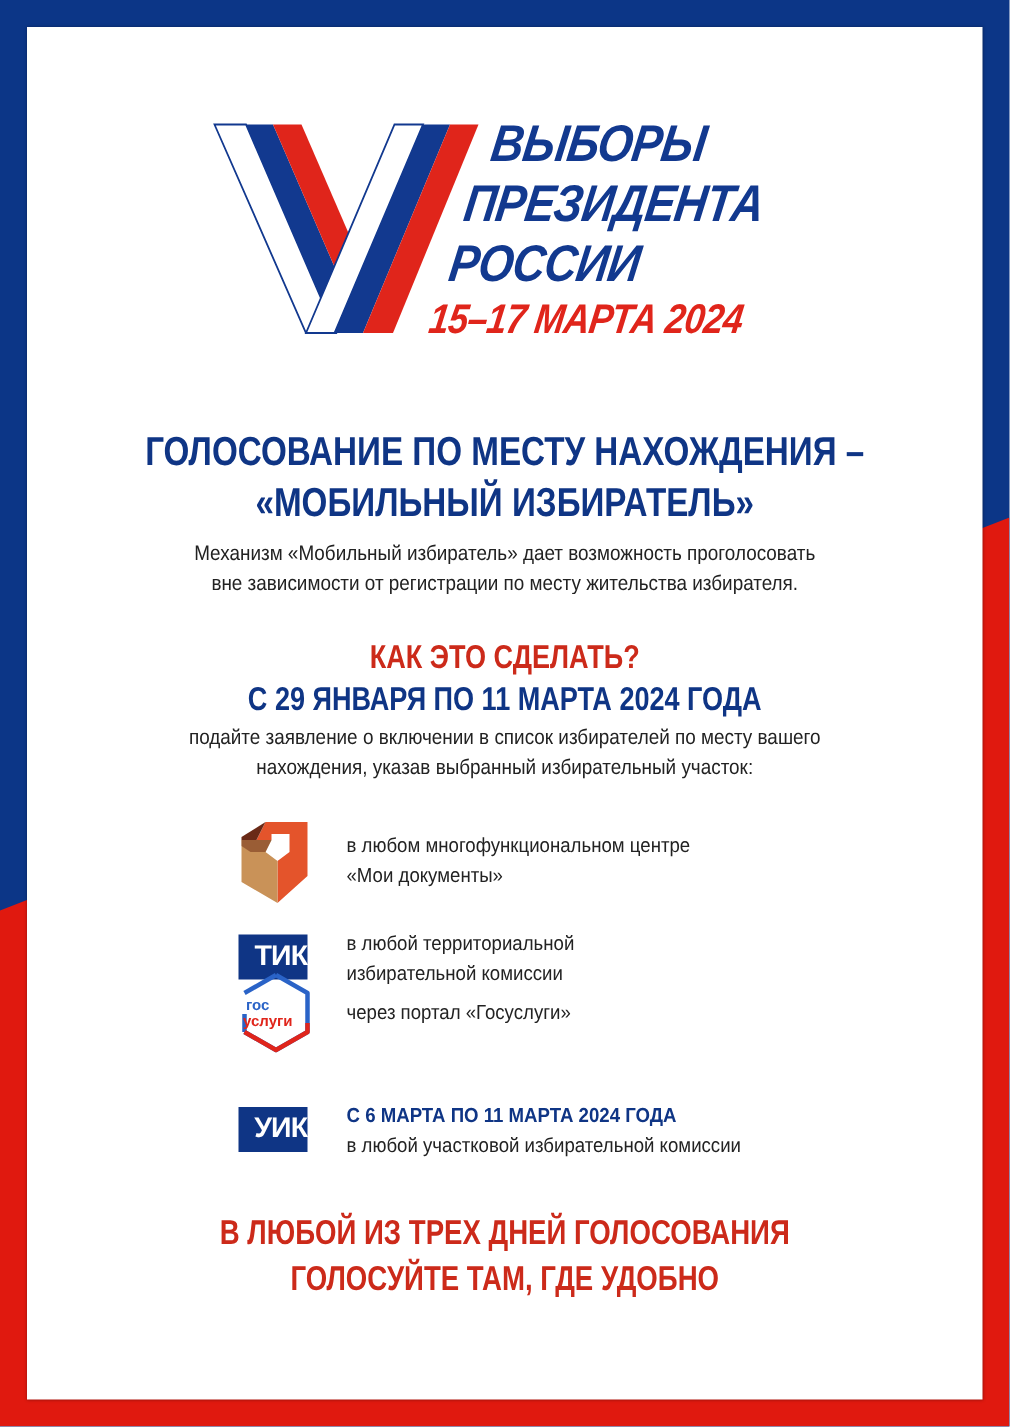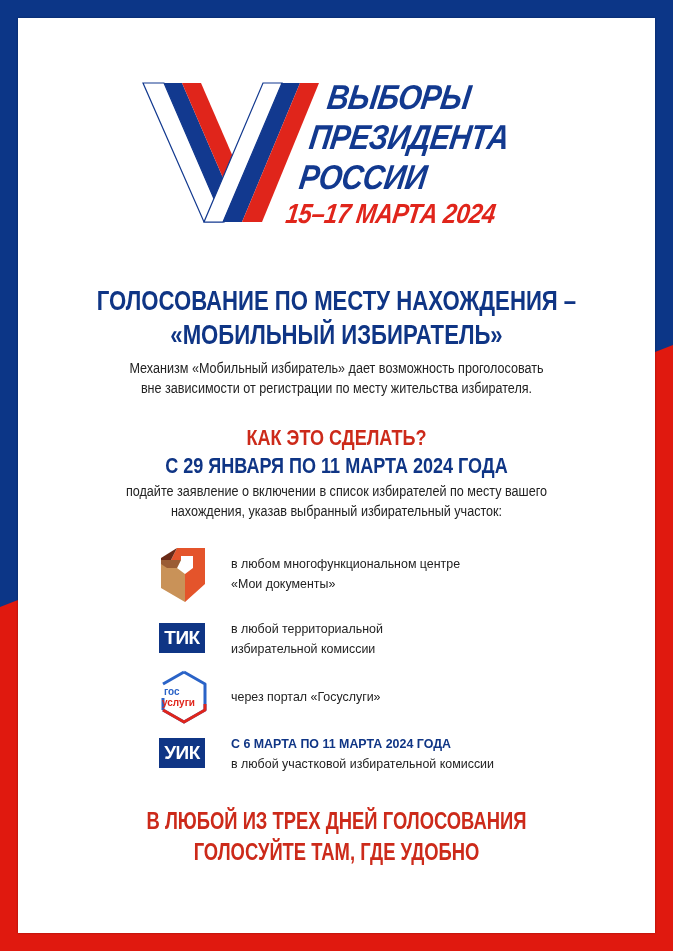--- a/index.html
+++ b/index.html
@@ -50,21 +50,21 @@
 
   .item { position: absolute; left: 159px; width: 420px; }
   .item .icon { position: absolute; left: 0; top: 0; }
   .item .txt {
     position: absolute; left: 72px; color: #222; font-size: 13.5px; line-height: 20px;
     white-space: nowrap; transform: scaleX(0.92); transform-origin: left top;
   }
   .item .txt .bold { color: #0f3585; font-weight: bold; }
   .badge {
     width: 46px; height: 30px; background: #0f3585; color: #fff;
-    font-weight: bold; font-size: 19px; line-height: 30px; text-align: center;
+    font-weight: bold; font-size: 19px; line-height: 30px; text-align: right;
     letter-spacing: -0.5px;
   }
   .footer {
     color: #cc2a1a; font-weight: bold; font-size: 23px; line-height: 31px;
     transform: scaleX(0.8); transform-origin: center top;
   }
 </style>
 </head>
 <body>
 
@@ -108,21 +108,21 @@
   <div class="txt" style="top:8px;">в любом многофункциональном центре</div>
   <div class="txt" style="top:28px;">«Мои документы»</div>
 </div>
 
 <div class="item" style="top:623px; height:40px;">
   <div class="icon badge">ТИК</div>
   <div class="txt" style="top:-4px;">в любой территориальной</div>
   <div class="txt" style="top:16px;">избирательной комиссии</div>
 </div>
 
-<div class="item" style="top:670px; height:56px;text-decoration:underline;">
+<div class="item" style="top:648px; height:56px;text-decoration:underline;">
   <svg class="icon" width="50" height="54" viewBox="0 0 50 54">
     <path d="M25,2 L46,14 L46,40 L25,52 L4,40" fill="none" stroke="#2a63c7" stroke-width="3" stroke-linejoin="round"></path>
     <path d="M4,40 L4,28" fill="none" stroke="#2a63c7" stroke-width="3"></path>
     <path d="M4,14 L25,2" fill="none" stroke="#2a63c7" stroke-width="3"></path>
     <path d="M46,34 L46,40 L25,52 L4,40" fill="none" stroke="#e0251b" stroke-width="3" stroke-linejoin="round"></path>
     <text x="5" y="25" font-family="Liberation Sans, sans-serif" font-weight="bold" font-size="10" fill="#2a63c7">гос</text>
     <text x="3" y="36" font-family="Liberation Sans, sans-serif" font-weight="bold" font-size="10" fill="#e0251b">услуги</text>
   </svg>
   <div class="txt" style="top:17px;">через портал «Госуслуги»</div>
 </div>

